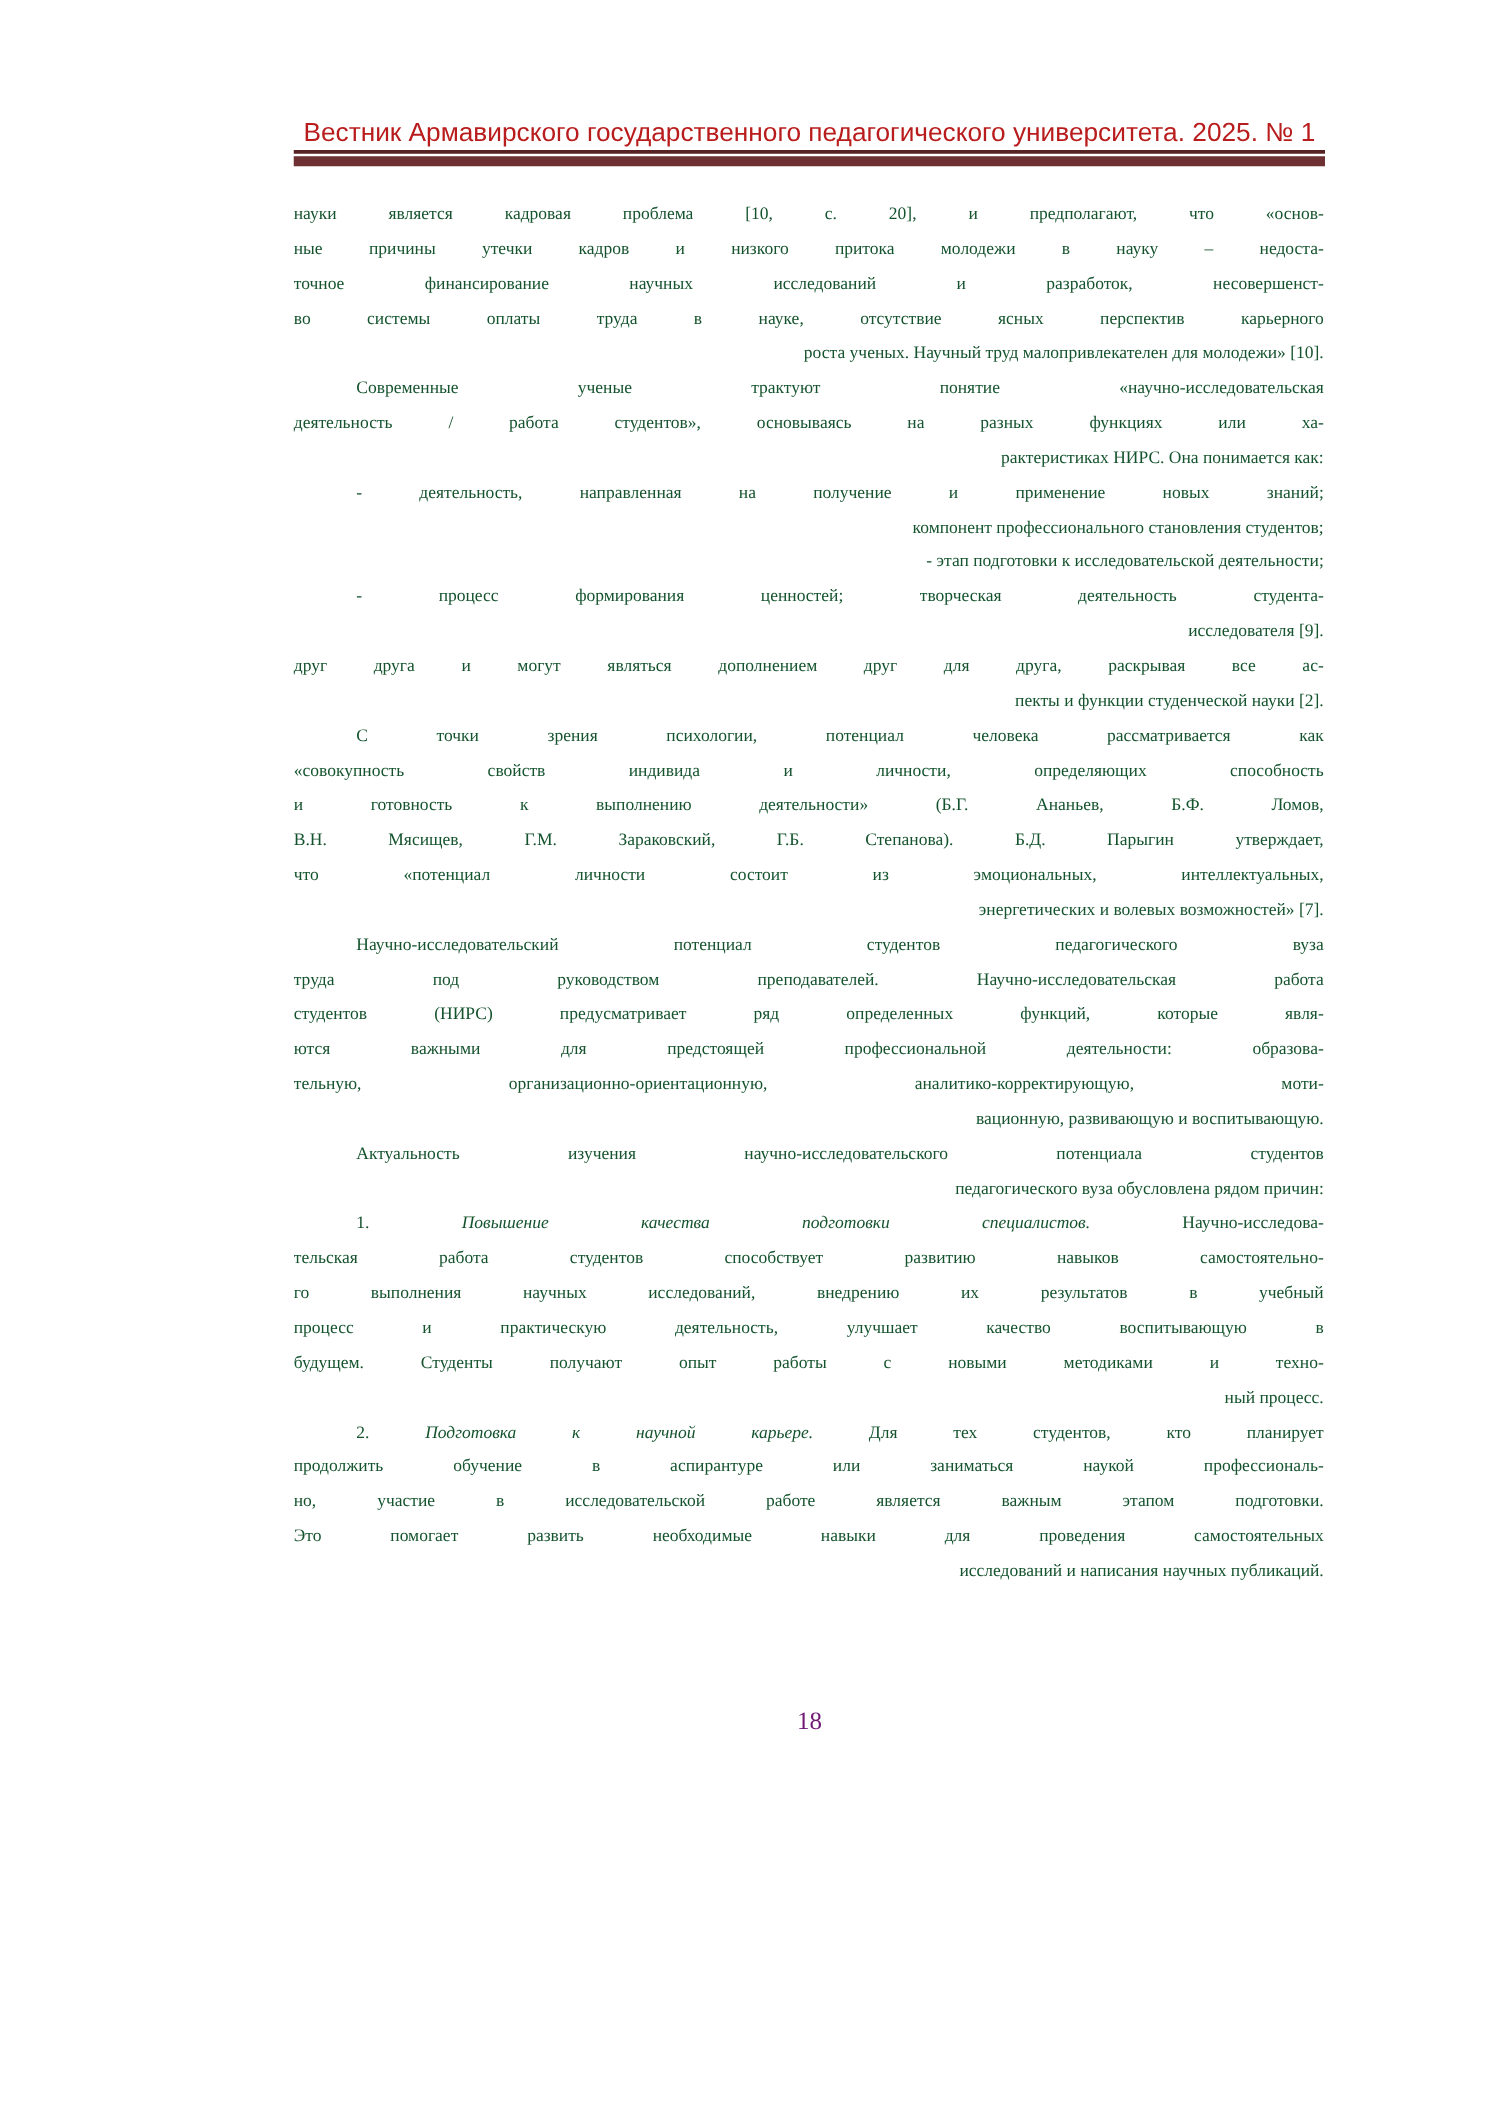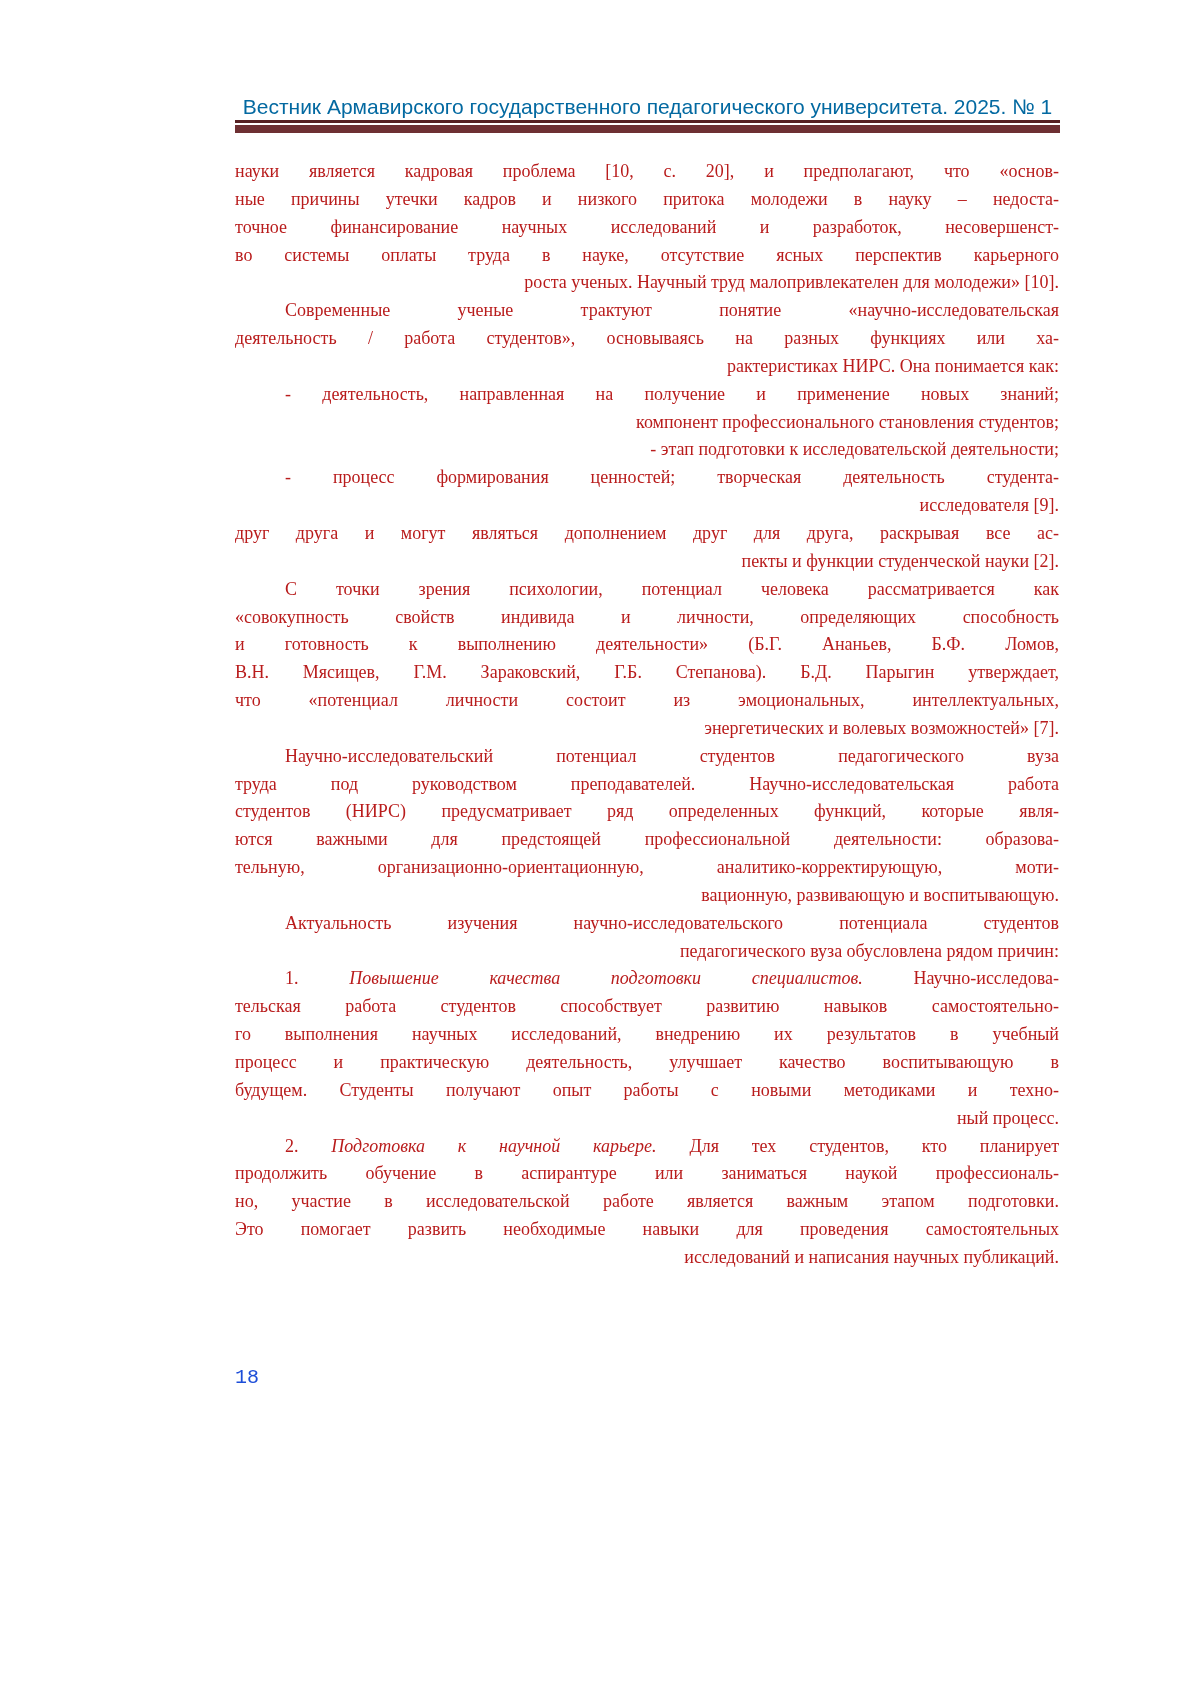--- a/index.html
+++ b/index.html
@@ -18,21 +18,21 @@
   
   .journal-header {
     position: absolute;
     left: 235px;
     top: 94px;
     width: 825px;
     text-align: center;
     font-family: "Liberation Sans", "DejaVu Sans", sans-serif;
     font-size: 21px;
     line-height: 26px;
-    color: #0369a1;
+    color: #b91c1c;
     white-space: nowrap;
   }
   .rule-thin {
     position: absolute;
     left: 235px;
     top: 120px;
     width: 825px;
     height: 3px;
   }
   .rule-thick {
@@ -42,46 +42,46 @@
     width: 825px;
     height: 8px;
   }
   
   .body-text {
     position: absolute;
     left: 235px;
     top: 158px;
     width: 824px;
     font-family: "Liberation Serif", "DejaVu Serif", serif;
-    font-size: 18px;
+    font-size: 14px;
     line-height: 27.85px;
-    color: #b91c1c;
+    color: #14532d;
   }
   .para { margin: 0; padding: 0; }
   .line {
     text-align: right;
     white-space: normal;
   }
   .line.fill {
     text-align: justify;
     text-align-last: justify;
     -moz-text-align-last: justify;
   }
   .line.ind { text-indent: 50px; }
   .it { font-style: italic; }
   
   .page-number {
     position: absolute;
     left: 235px;
     top: 1366px;
     width: 825px;
-    text-align: left;
-    font-family: Liberation Mono, monospace;
+    text-align: center;
+    font-family: Liberation Serif, serif;
     font-size: 20px;
-    color: #1d4ed8;
+    color: #701a75;
   }
 </style>
 </head>
 <body>
 
 <div id="page">
   <div class="journal-header">Вестник Армавирского государственного педагогического университета. 2025. № 1</div>
   <div class="rule-thin" style="background: rgb(87, 34, 36);"></div>
   <div class="rule-thick" style="background: rgb(110, 48, 51);"></div>
 

